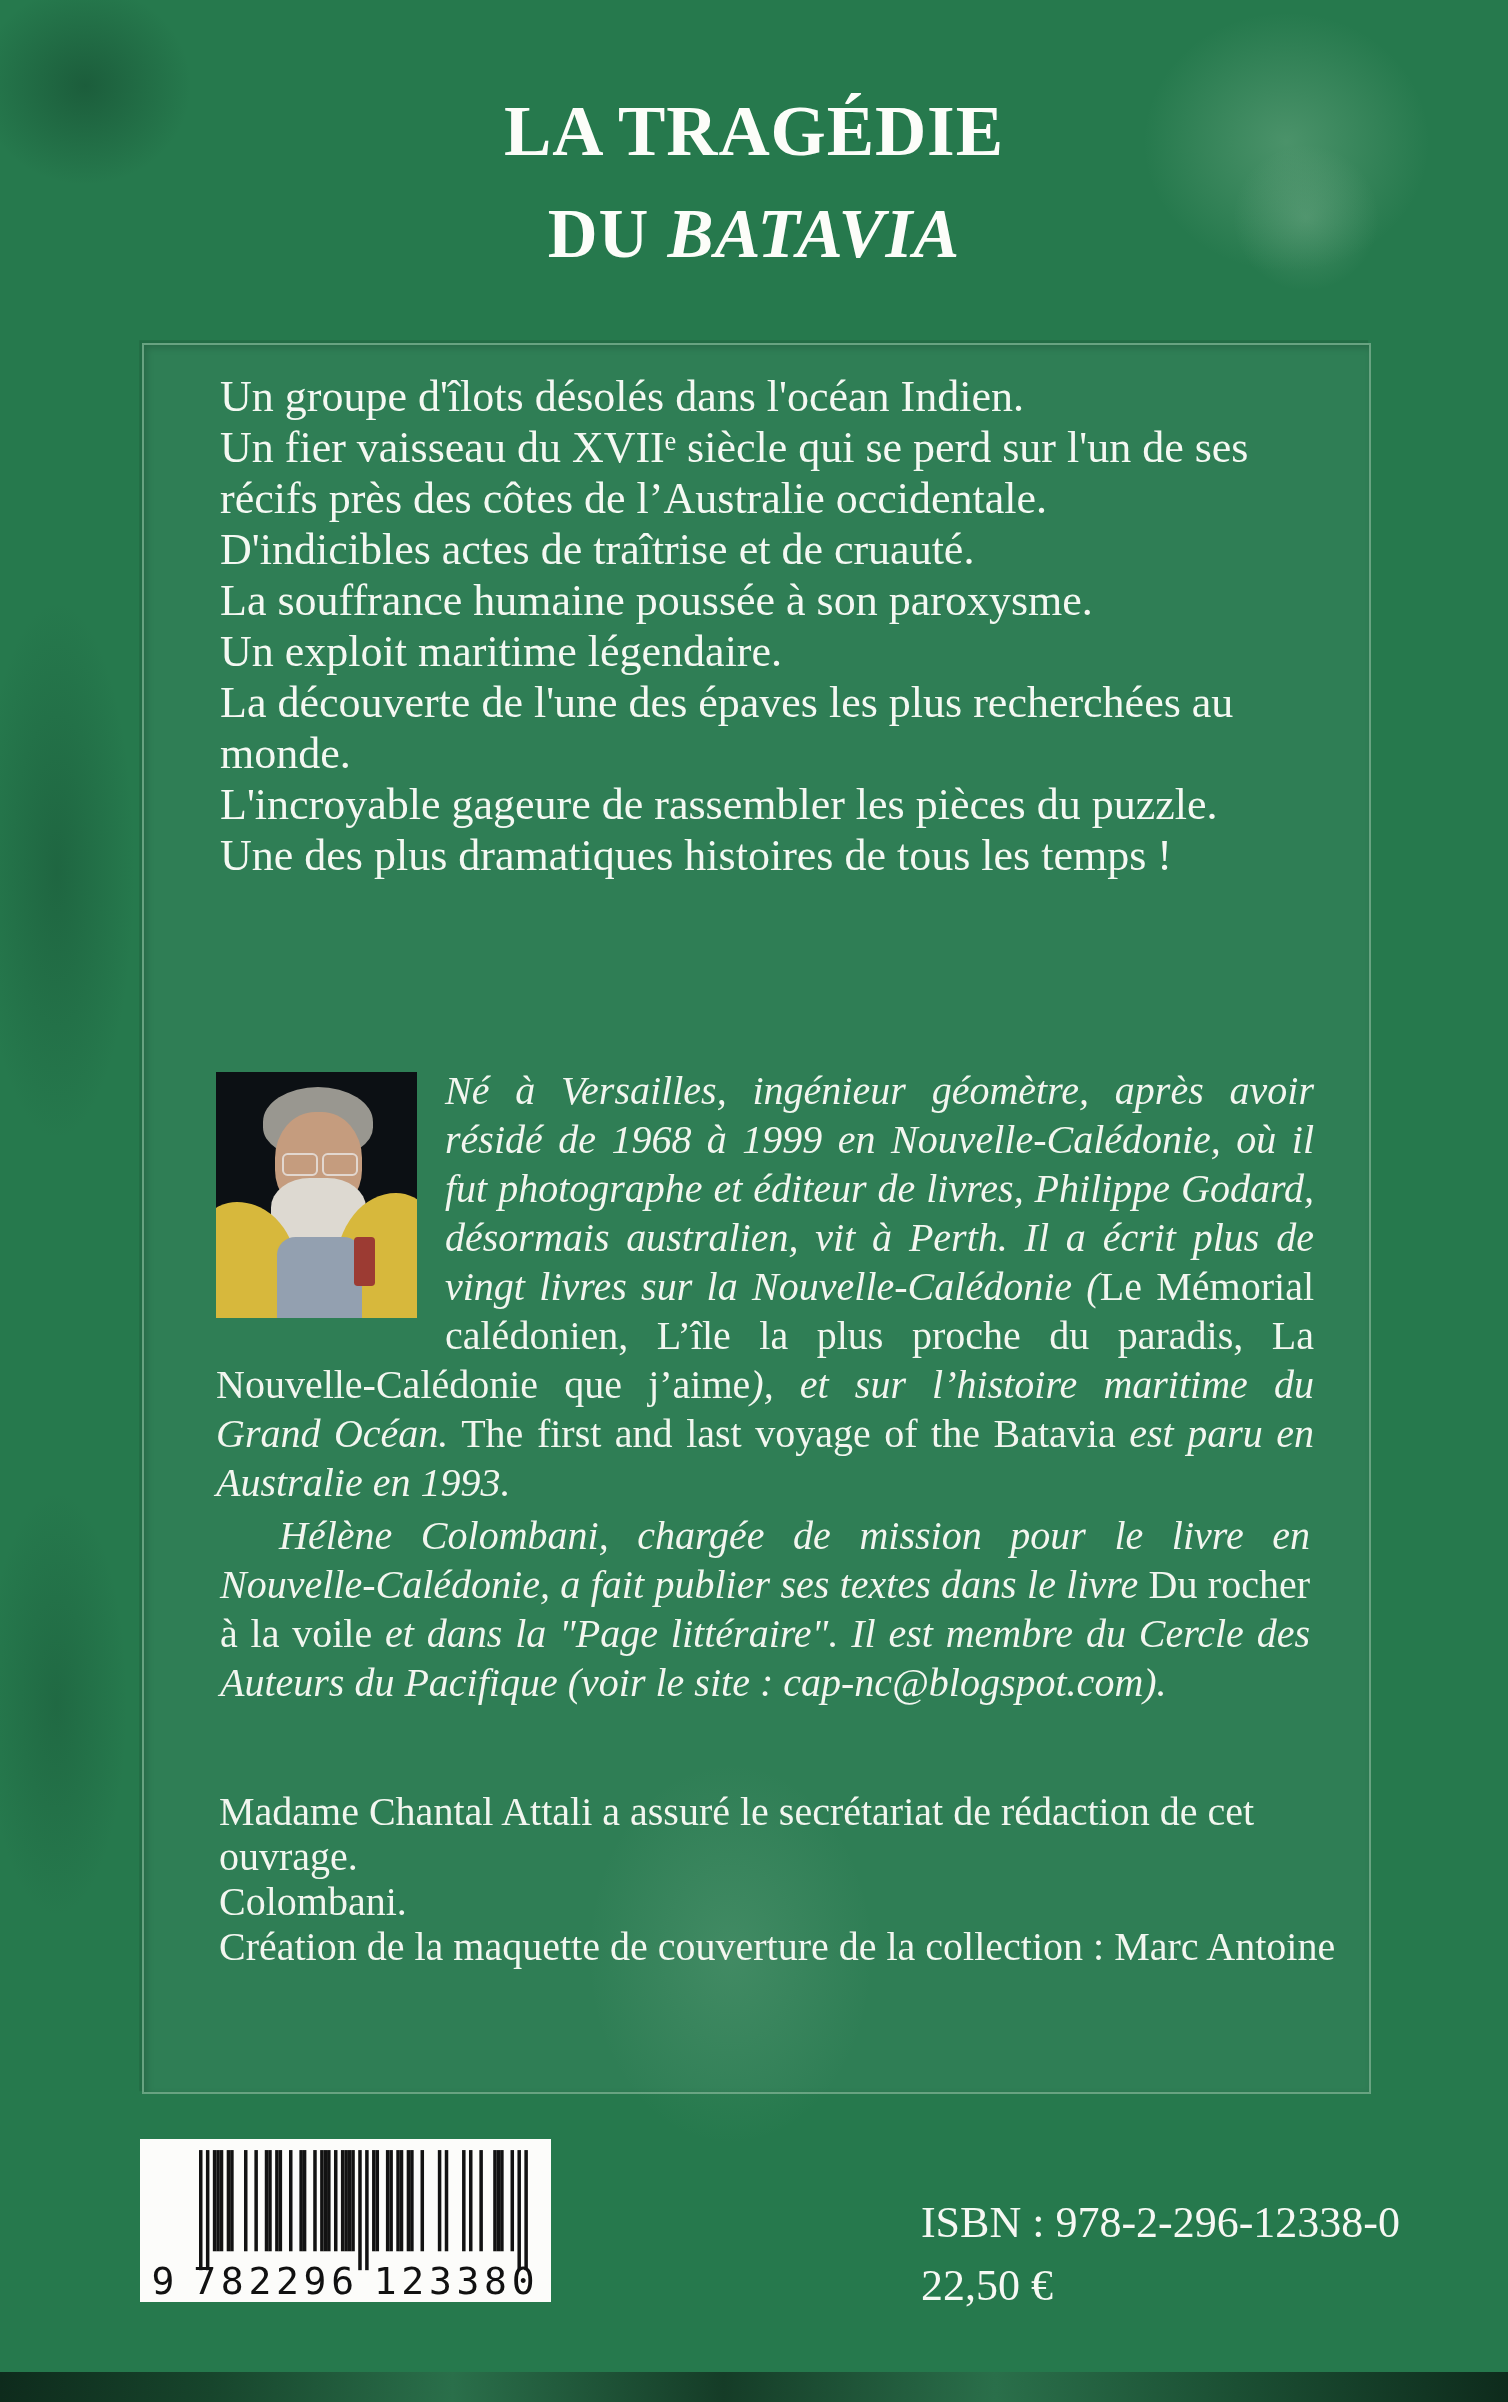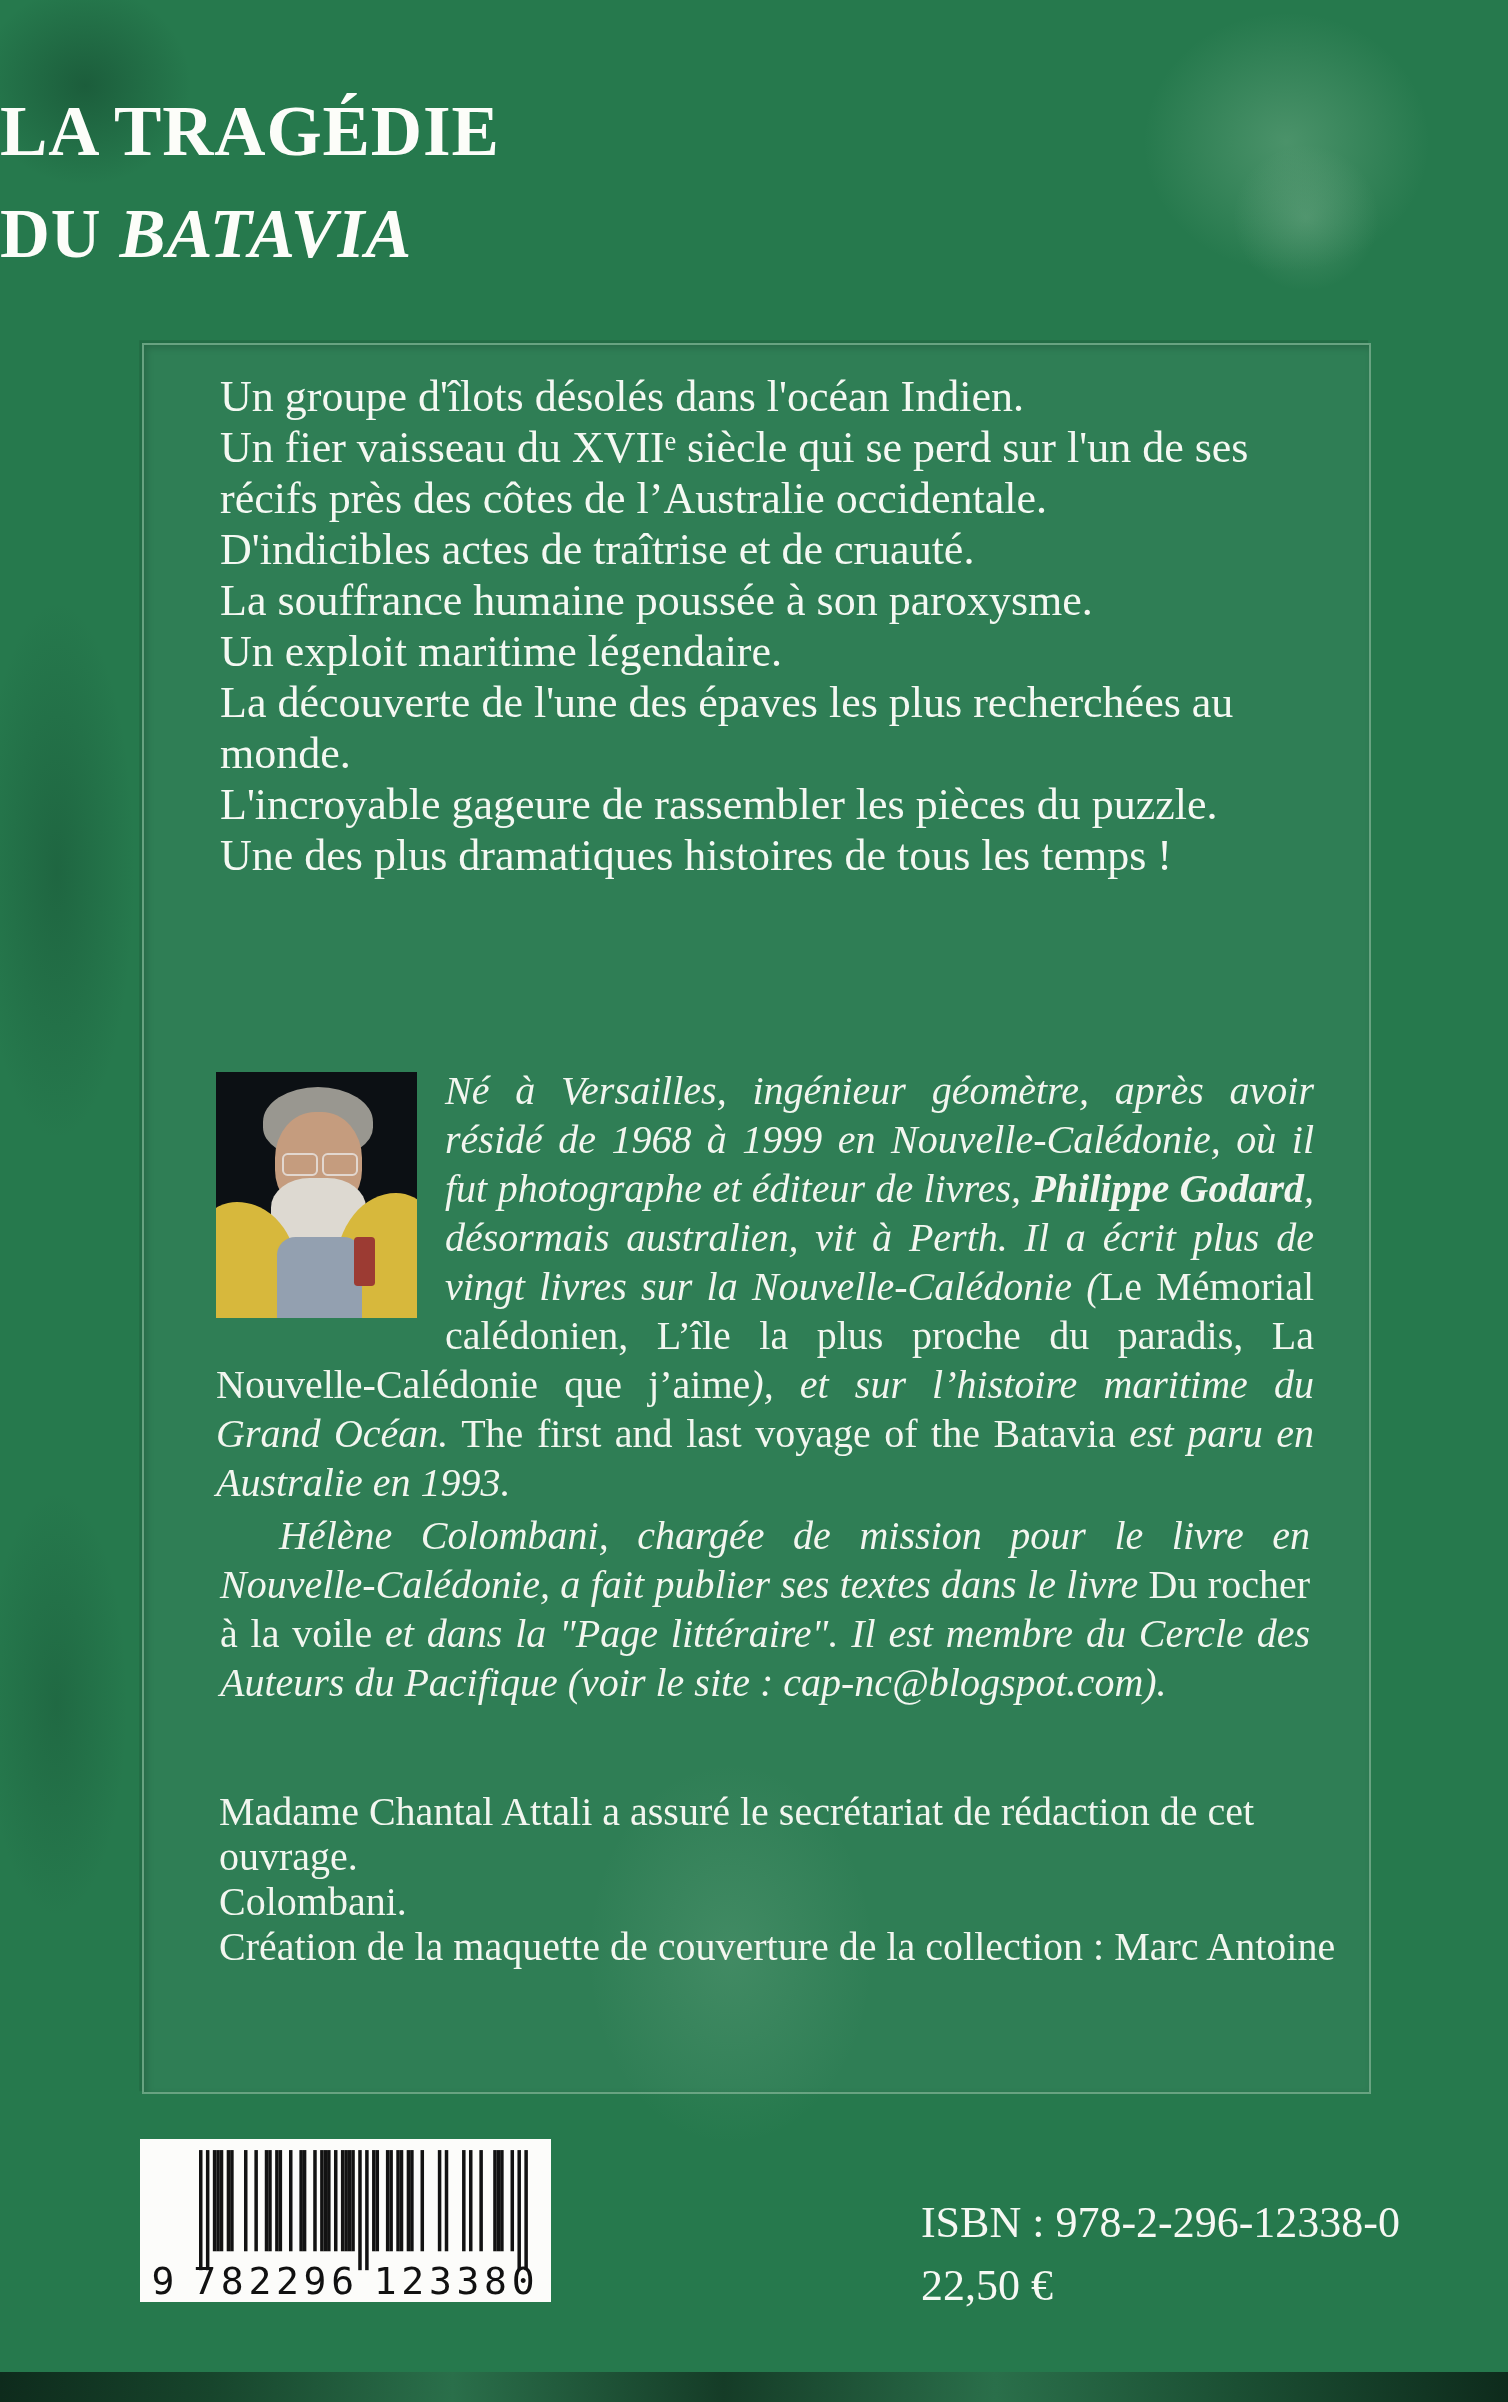--- a/index.html
+++ b/index.html
@@ -21,21 +21,21 @@
     background:radial-gradient(closest-side,rgba(12,52,33,.40),rgba(12,52,33,0) 75%);}
   .m-left{left:-47px;top:511px;width:208px;height:719px;
     background:radial-gradient(closest-side,rgba(14,58,37,.30),rgba(14,58,37,0) 75%);}
   .m-left2{left:-38px;top:1420px;width:189px;height:568px;
     background:radial-gradient(closest-side,rgba(14,58,37,.25),rgba(14,58,37,0) 75%);}
   .m-bc{left:530px;top:1685px;width:397px;height:530px;
     background:radial-gradient(closest-side,rgba(178,216,188,.14),rgba(178,216,188,0) 72%);}
 
   .title-line1,.title-line2{
     position:absolute;left:0;width:100%;
-    text-align:left;font-weight:bold;color:#fcfdf9;
+    text-align:center;font-weight:bold;color:#fcfdf9;
     letter-spacing:0.9px;
   }
   .title-line1{top:91px;font-size:71px;}
   .title-line2{top:195px;font-size:69px;}
   .title-line2 .book-name{font-style:italic;}
 
   .panel{
     position:absolute;left:142px;top:343px;width:1225px;height:1747px;
     background:#2f7e55;
     border:2.8px solid rgba(168,204,178,.48);
@@ -46,21 +46,21 @@
     position:absolute;left:220px;top:371px;width:1117px;
     font-size:44px;line-height:51px;color:#f4f8f2;
   }
 
   .bio{
     position:absolute;left:216px;top:1066px;width:1098px;
     font-size:40px;line-height:49px;
     font-style:italic;text-align:justify;color:#f2f6ef;
   }
   .bio .seg-r{font-style:normal;}
-  .bio .seg-bi{font-weight:bold;font-style:italic;}
+  .bio .seg-bi{font-weight:normal;font-style:italic;}
   .bio .para2{text-indent:59px;margin:4px;}
   .bio .para1{margin:0;}
 
   .photo{
     float:left;
     width:201px;height:246px;
     margin:5.7px 28px 28px 0;
     position:relative;
     background:#0c1014;
     overflow:hidden;

